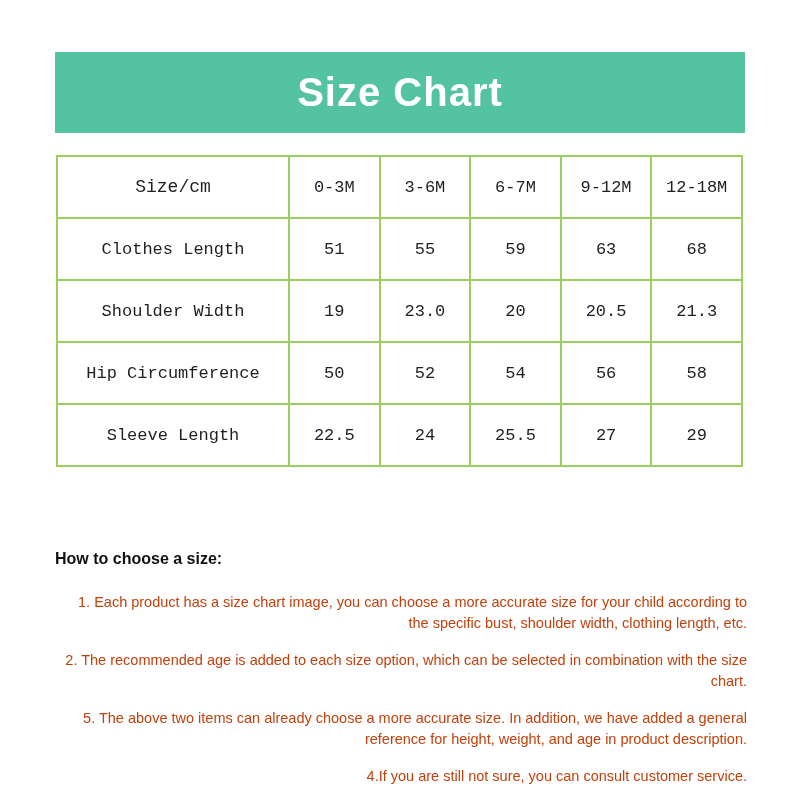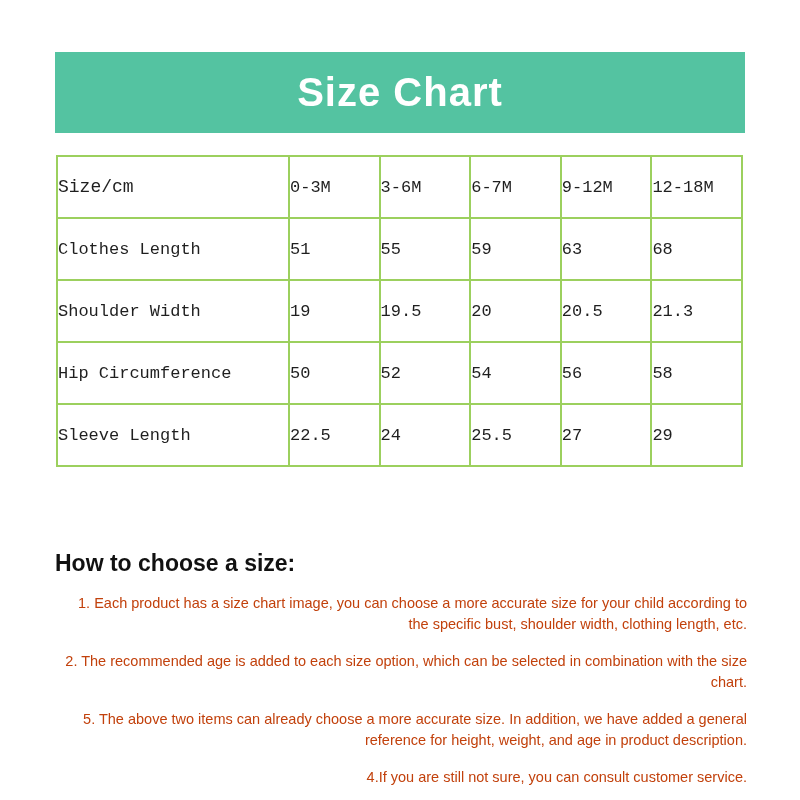--- a/index.html
+++ b/index.html
@@ -30,37 +30,37 @@
     width: 687px;
     border-collapse: collapse;
     table-layout: fixed;
     font-family: "Liberation Mono", "DejaVu Sans Mono", monospace;
     color: #1f1f1f;
     background: #ffffff;
   }
   table.size-table td {
     border: 2px solid #9cd05e;
     height: 62px;
-    text-align: left;
+    text-align: center;
     vertical-align: middle;
     font-size: 17px;
     overflow: hidden;
     white-space: nowrap;
   }
   table.size-table td.label-col { width: 232px; }
   .guide {
     position: absolute;
     left: 55px; top: 550px;
     width: 692px;
   }
   .guide-heading {
-    font-size: 23px;
+    font-size: 16px;
     font-weight: 600;
     color: #111111;
-    margin-bottom: 16px;
+    margin-bottom: 24px;
   }
   .guide-paragraph {
     font-size: 14.5px;
     line-height: 1.42;
     color: #c2410c;
     margin-bottom: 17px;
     text-align: right;
   }
 </style>
 </head>
@@ -84,21 +84,21 @@
       <td class="label-col">Clothes Length</td>
       <td>51</td>
       <td>55</td>
       <td>59</td>
       <td>63</td>
       <td>68</td>
     </tr>
     <tr>
       <td class="label-col">Shoulder Width</td>
       <td>19</td>
-      <td>19.5</td>
+      <td>23.0</td>
       <td>20</td>
       <td>20.5</td>
       <td>21.3</td>
     </tr>
     <tr>
       <td class="label-col">Hip Circumference</td>
       <td>50</td>
       <td>52</td>
       <td>54</td>
       <td>56</td>

